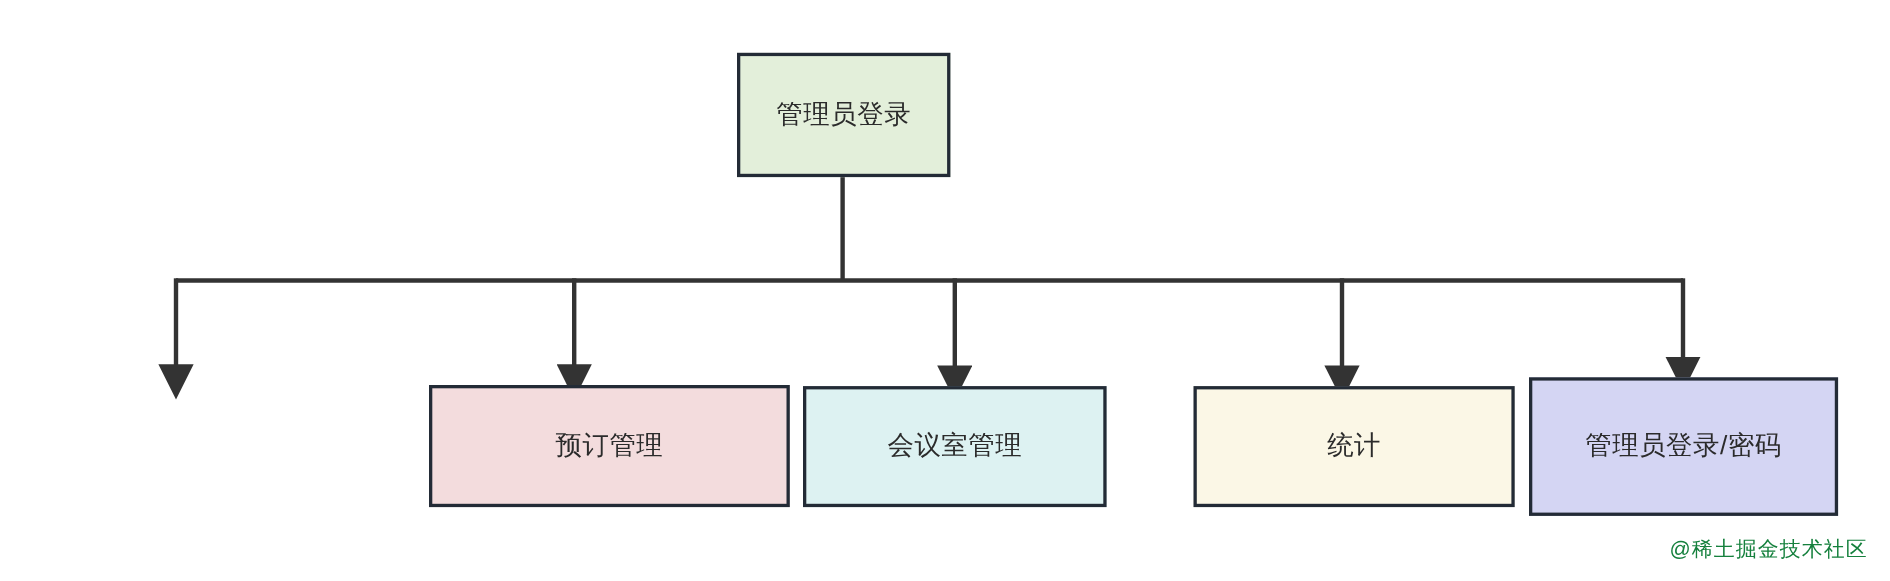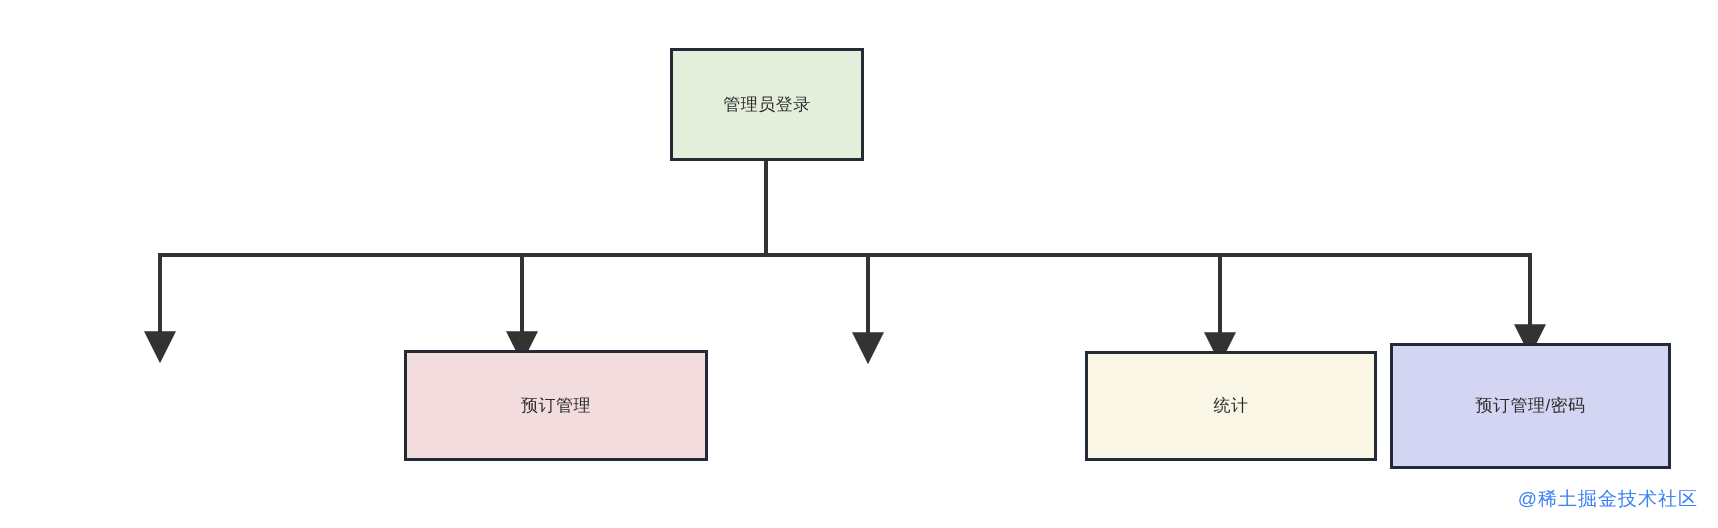--- a/index.html
+++ b/index.html
@@ -29,43 +29,43 @@
   .node {
     position: absolute;
     box-sizing: border-box;
     border: 3px solid #232b36;
     display: flex;
     align-items: center;
     justify-content: center;
     text-align: center;
   }
   .node-label {
-    font-size: 17px;
+    font-size: 24px;
     line-height: 1.25;
     color: #2b2b2b;
     letter-spacing: 0.5px;
     font-weight: 400;
     white-space: nowrap;
   }
   #node-root {
     left: 670px;
     top: 48px;
     width: 194px;
     height: 113px;
   }
   #node-child-0 {
     left: 26px;
     top: 350px;
     width: 268px;
     height: 111px;
   }
   #node-child-1 {
-    left: 404px;
+    left: 390px;
     top: 350px;
-    width: 304px;
+    width: 328px;
     height: 111px;
   }
   #node-child-2 {
     left: 730px;
     top: 351px;
     width: 276px;
     height: 110px;
   }
   #node-child-3 {
     left: 1085px;
@@ -114,24 +114,27 @@
 
   <div class="node" id="node-root" style="background: rgb(227, 239, 218); border-color: rgb(35, 43, 54);">
     <span class="node-label">管理员登录</span>
   </div>
 
 
   <div class="node" id="node-child-1" style="background: rgb(243, 220, 221); border-color: rgb(35, 43, 54);">
     <span class="node-label">预订管理</span>
   </div>
 
+  <div class="node" id="node-child-2" style="background: rgb(221, 242, 242); border-color: rgb(35, 43, 54);">
+    <span class="node-label">会议室管理</span>
+  </div>
 
   <div class="node" id="node-child-3" style="background: rgb(251, 247, 230); border-color: rgb(35, 43, 54);">
     <span class="node-label">统计</span>
   </div>
 
   <div class="node" id="node-child-4" style="background: rgb(212, 213, 243); border-color: rgb(35, 43, 54);">
-    <span class="node-label">预订管理/密码</span>
+    <span class="node-label">管理员登录/密码</span>
   </div>
 
-  <div id="watermark" style="color: #3b82f6;">@稀土掘金技术社区</div>
+  <div id="watermark" style="color: #15803d;">@稀土掘金技术社区</div>
 
 </div>
 
 </body></html>

